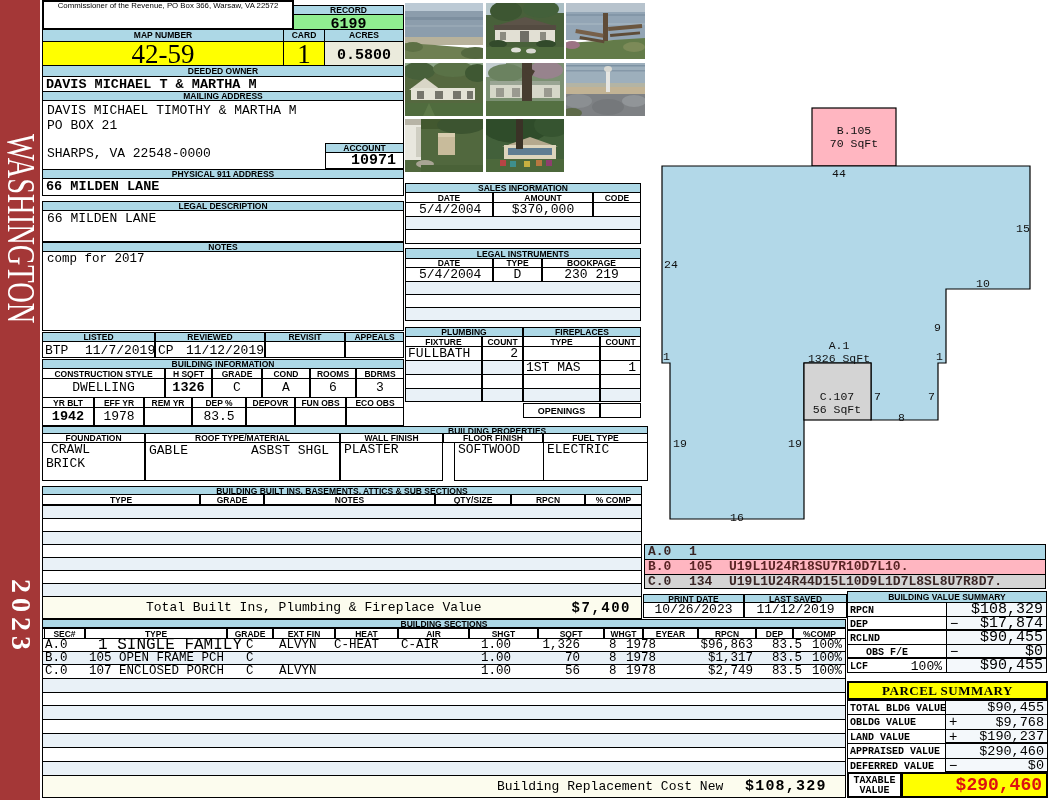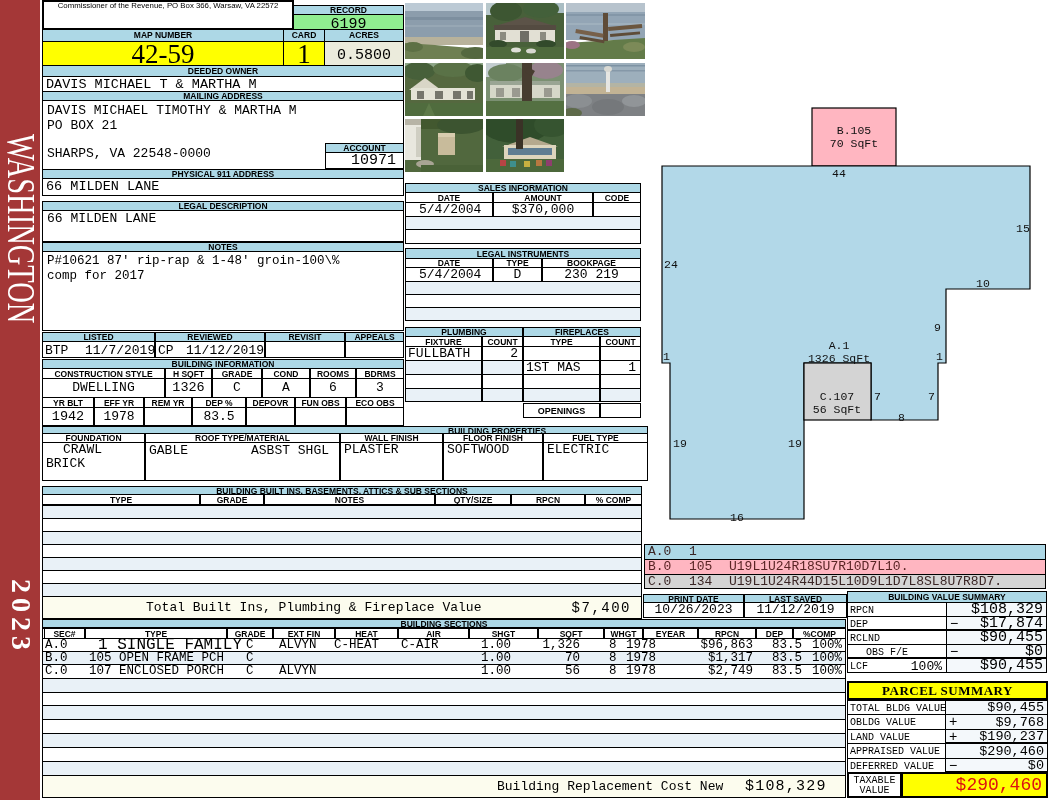--- a/index.html
+++ b/index.html
@@ -1,21 +1,21 @@
 <!DOCTYPE html>
 <html><head><meta charset="utf-8"><style>
 *{margin:0;padding:0;box-sizing:border-box}
 html,body{width:1050px;height:800px;background:#fff;overflow:hidden}
 body{position:relative;font-family:"Liberation Sans",sans-serif}
 .a{position:absolute}
 .b{position:absolute;background:#ADD8E6;border:1.5px solid #000;font-weight:bold;font-size:8.5px;font-family:"Liberation Sans",sans-serif;text-align:center;overflow:hidden;line-height:9px}
 .c{position:absolute;border:1.5px solid #000;background:#fff;overflow:hidden}
 .h{position:absolute;border:1.5px solid #000;background:#fff;overflow:hidden;font-weight:bold;font-size:8.5px;text-align:center;line-height:9px}
 .m{font-family:"Liberation Mono",monospace;font-size:13px;white-space:pre}
-.mb{font-family:"Liberation Mono",monospace;font-weight:normal;white-space:pre}
+.mb{font-family:"Liberation Mono",monospace;font-weight:bold;white-space:pre}
 .t{position:absolute;white-space:pre}
 .red{color:#000000}
 .pale{background:#E9F1F7}
 .iv{background:#FCFCEE}
 </style></head>
 <body>
 
 <div class="a" style="left:0;top:0;width:40px;height:800px;background:#A43737"></div>
 <div class="a" style="left:0;top:134px;width:40px;height:280px;writing-mode:vertical-rl;line-height:38px;font-family:'Liberation Serif',serif;font-size:39px;color:#fff;transform:scaleY(0.73);transform-origin:50% 0">WASHINGTON</div>
 <div class="a" style="left:0;top:579px;width:40px;height:80px;writing-mode:vertical-rl;line-height:38px;font-family:'Liberation Serif',serif;font-size:28px;font-weight:bold;letter-spacing:5px;color:#fff">2023</div>
@@ -42,21 +42,20 @@
 </div>
 <div class="b" style="left:325px;top:143px;width:79px;height:10px">ACCOUNT</div>
 <div class="c mb" style="left:325px;top:152px;width:79px;height:17px;text-align:right;font-size:15px;line-height:16px;padding-right:7px">10971</div>
 <div class="b" style="left:42px;top:169px;width:362px;height:10px">PHYSICAL 911 ADDRESS</div>
 <div class="c mb red" style="left:42px;top:178px;width:362px;height:18px;font-size:13.5px;line-height:16px;padding-left:3px">66 MILDEN LANE</div>
 
 <div class="b" style="left:42px;top:201px;width:362px;height:10px">LEGAL DESCRIPTION</div>
 <div class="c m" style="left:42px;top:210px;width:362px;height:32px;padding:1px 0 0 4px;line-height:14px">66 MILDEN LANE</div>
 <div class="b" style="left:42px;top:242px;width:362px;height:10px">NOTES</div>
 <div class="c" style="left:42px;top:251px;width:362px;height:80px">
- <div class="m" style="margin:2px 0 0 4px;font-size:12.5px;line-height:15px">P#10621 87' rip-rap &amp; 1-48' groin-100\%</div>
  <div class="m" style="margin:0 0 0 4px;font-size:12.5px;line-height:15px">comp for 2017</div>
 </div>
 
 <div class="b" style="left:42px;top:332px;width:113px;height:10px">LISTED</div>
 <div class="b" style="left:155px;top:332px;width:110px;height:10px">REVIEWED</div>
 <div class="b" style="left:265px;top:332px;width:80px;height:10px">REVISIT</div>
 <div class="b" style="left:345px;top:332px;width:59px;height:10px">APPEALS</div>
 <div class="c" style="left:42px;top:341px;width:113px;height:17px">
     <span class="m t" style="left:2px;top:1px">BTP</span>
     <span class="m t" style="left:42px;top:1px">11/7/2019</span>
@@ -98,29 +97,29 @@
 
 <div class="b" style="left:42px;top:426px;width:606px;height:8px;line-height:8px">
     <span style="position:absolute;left:405px;top:0">BUILDING PROPERTIES</span>
   </div>
 <div class="h" style="left:42px;top:433px;width:103px;height:10px">FOUNDATION</div>
 <div class="h" style="left:145px;top:433px;width:195px;height:10px">ROOF TYPE/MATERIAL</div>
 <div class="h" style="left:340px;top:433px;width:103px;height:10px">WALL FINISH</div>
 <div class="h" style="left:443px;top:433px;width:100px;height:10px">FLOOR FINISH</div>
 <div class="h" style="left:543px;top:433px;width:105px;height:10px">FUEL TYPE</div>
 <div class="c" style="left:42px;top:442px;width:103px;height:39px">
-    <div class="m" style="margin-left:20px;line-height:14px">CRAWL</div>
+    <div class="m" style="margin-left:8px;line-height:14px">CRAWL</div>
     <div class="m" style="margin-left:3px;line-height:14px">BRICK</div>
   </div>
 <div class="c" style="left:145px;top:442px;width:195px;height:39px">
     <span class="m t" style="left:3px;top:0">GABLE</span>
     <span class="m t" style="left:105px;top:0">ASBST SHGL</span>
   </div>
 <div class="c m" style="left:340px;top:442px;width:103px;height:39px;padding-left:3px;line-height:14px">PLASTER</div>
-<div class="c m" style="left:443px;top:442px;width:100px;height:39px;padding-left:3px;line-height:14px">SOFTWOOD</div>
+<div class="c m" style="left:454px;top:442px;width:100px;height:39px;padding-left:3px;line-height:14px">SOFTWOOD</div>
 <div class="c m" style="left:543px;top:442px;width:105px;height:39px;padding-left:3px;line-height:14px">ELECTRIC</div>
 
 <div class="b" style="left:42px;top:486px;width:600px;height:9px">BUILDING BUILT INS, BASEMENTS, ATTICS &amp; SUB SECTIONS</div>
 <div class="h" style="left:42px;top:494px;width:158px;height:11px;line-height:10px">TYPE</div>
 <div class="h" style="left:200px;top:494px;width:64px;height:11px;line-height:10px">GRADE</div>
 <div class="h" style="left:264px;top:494px;width:171px;height:11px;line-height:10px">NOTES</div>
 <div class="h" style="left:435px;top:494px;width:76px;height:11px;line-height:10px">QTY/SIZE</div>
 <div class="h" style="left:511px;top:494px;width:74px;height:11px;line-height:10px">RPCN</div>
 <div class="h" style="left:585px;top:494px;width:57px;height:11px;line-height:10px">% COMP</div>
 <div id="biRows">

